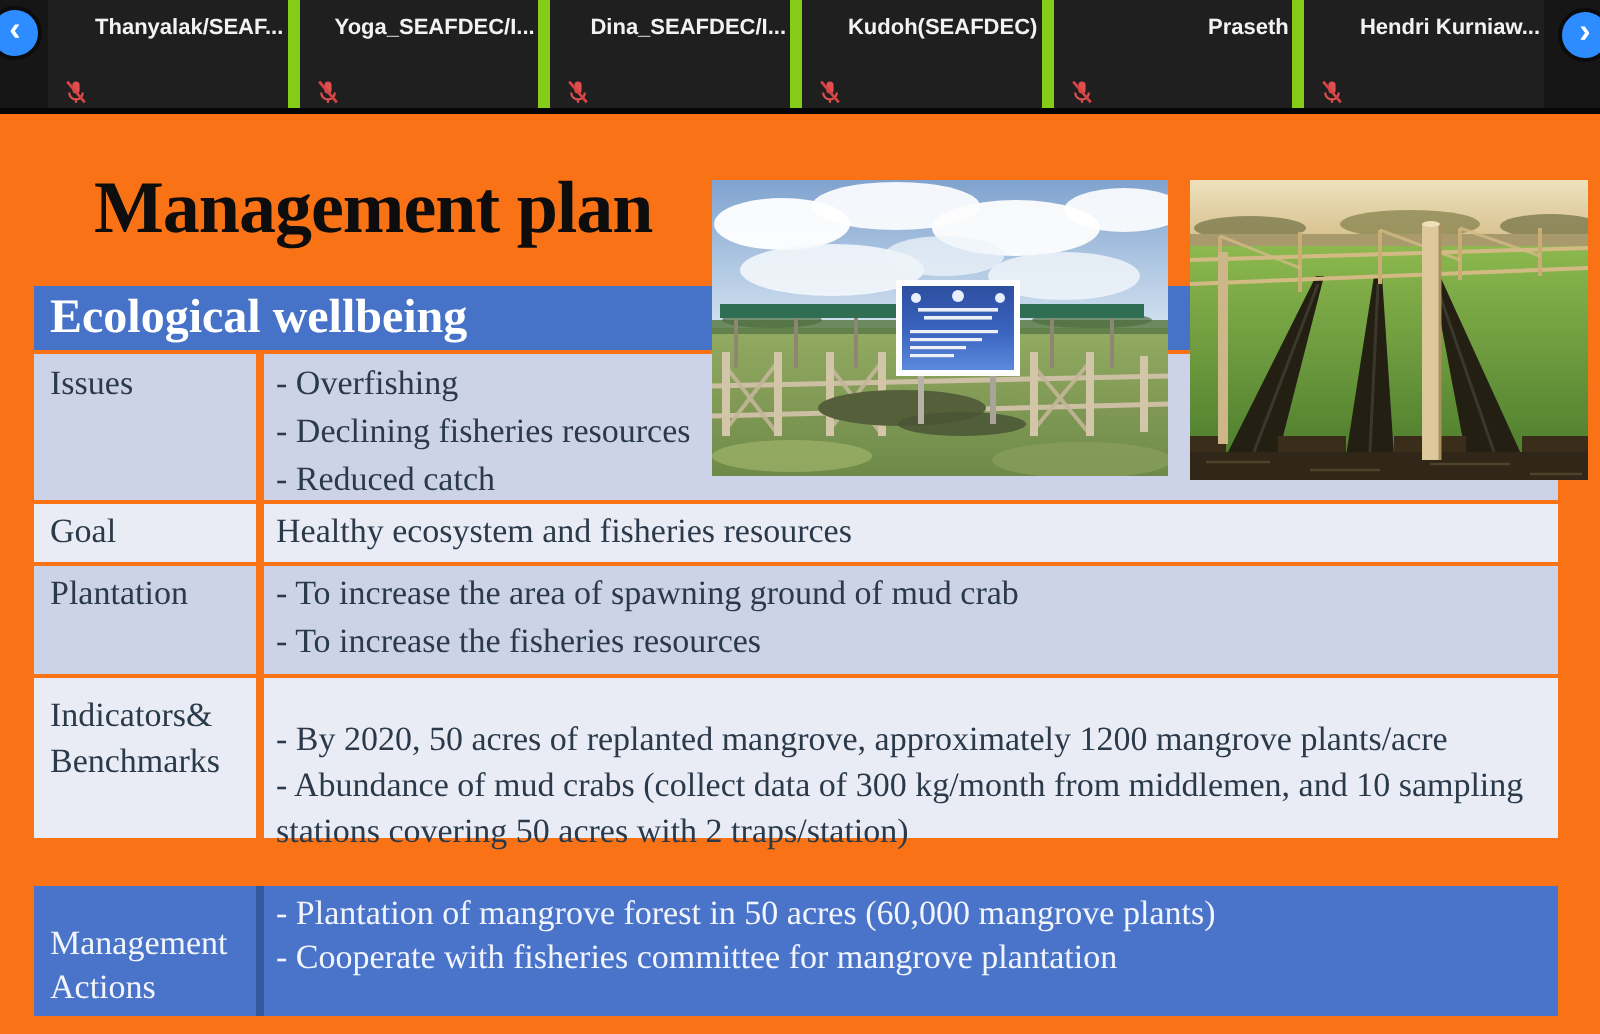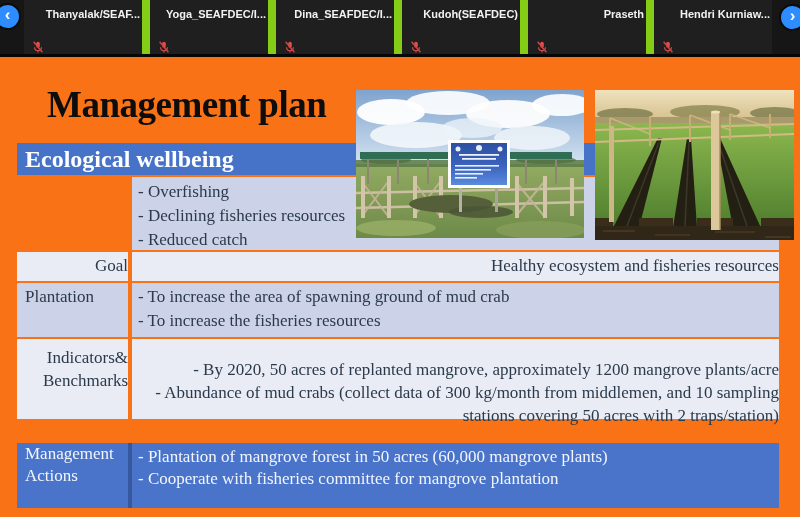--- a/index.html
+++ b/index.html
@@ -2,21 +2,21 @@
 <html><head>
 <meta charset="utf-8">
 <style>
   html,body{margin:0;padding:0;background:#777;}
   .screen{position:relative;width:800px;height:517px;overflow:hidden;background:#fff;
           font-family:"Liberation Serif", serif;}
   
   .pbar{position:absolute;left:0;top:0;width:800px;height:57px;background:#161616;
         border-bottom:3px solid #060606;box-sizing:border-box;}
   .tiles{position:absolute;left:24px;top:0;width:748px;height:54px;display:flex;}
-  .tile{flex:1;position:relative;background:#1f1f1f;border-left:8px solid #84cc16;}
+  .tile{flex:1;position:relative;background:#1f1f1f;border-left:6px solid #84cc16;}
   .tile:first-child{border-left:none;}
   .pname{position:absolute;left:2px;right:2px;top:8px;text-align:right;color:#f2f2f2;
          font-family:"Liberation Sans", sans-serif;font-size:11px;font-weight:700;
          white-space:nowrap;overflow:hidden;}
   .mic{position:absolute;left:8px;bottom:3px;width:12px;height:12px;}
   .scrollbtn{position:absolute;width:23px;height:23px;border-radius:50%;background:#2d8cff;
              border:2px solid #0c0c0c;color:#fff;display:flex;align-items:center;justify-content:center;
              font-family:"Liberation Sans", sans-serif;font-size:17px;font-weight:700;line-height:1;
              padding:0;cursor:pointer;box-sizing:content-box;}
   .scrollbtn span{position:relative;top:-2px;}
@@ -26,21 +26,21 @@
   .slide{position:absolute;left:0;top:57px;width:800px;height:460px;background:#f97316;}
   .title{position:absolute;left:47px;top:26px;margin:0;font-size:37px;font-weight:700;
          letter-spacing:-0.5px;color:#0d0d0d;white-space:nowrap;}
   .thead{position:absolute;left:17px;top:86px;width:762px;height:32px;background:#4673c8;
          color:#fff;font-size:24px;font-weight:700;line-height:32px;padding-left:8px;
          box-sizing:border-box;z-index:1;white-space:nowrap;}
   .trow{position:absolute;left:17px;width:762px;z-index:1;font-size:17px;color:#2b3a4a;}
   .tlabel{position:absolute;left:0;top:0;bottom:0;width:111px;padding:3px 0 0 8px;box-sizing:border-box;}
   .tcell{position:absolute;left:115px;top:0;bottom:0;width:647px;padding:3px 0 0 6px;box-sizing:border-box;}
   .band1 .tlabel,.band1 .tcell{background:#ccd3e8;}
-  .band2 .tlabel,.band2 .tcell{background:#e9ecf5;text-align:right;}
+  .band2 .tlabel,.band2 .tcell{background:#e9ecf5;}
   .bandm .tlabel,.bandm .tcell{background:#4a74ca;color:#f2f5fb;}
   .bandm{background:#35589f;} 
   .tline{line-height:24px;white-space:nowrap;}
   .lline{line-height:24px;white-space:nowrap;}
   .photo{position:absolute;z-index:3;}
   
   .r3 .tline,.r3 .lline{line-height:23px;}
   .r4 .tline,.r4 .lline{line-height:22px;}
 </style>
 </head>
@@ -126,20 +126,23 @@
         <span>›</span>
       </button>
   </div>
 
   <div class="slide">
     <h1 class="title">Management plan</h1>
 
     <div class="thead">Ecological wellbeing</div>
 
     <div class="trow band1 r0" style="top:120px;height:73px;">
+      <div class="tlabel">
+          <div class="lline">Issues</div>
+        </div>
       <div class="tcell">
         <div class="tline">- Overfishing</div>
         <div class="tline">- Declining fisheries resources</div>
         <div class="tline">- Reduced catch</div>
       </div>
     </div>
 
     <div class="trow band2 r1" style="top:195px;height:29px;">
       <div class="tlabel" style="padding-top:2px;">
           <div class="lline">Goal</div>
@@ -165,21 +168,21 @@
         <div class="lline">Benchmarks</div>
       </div>
       <div class="tcell" style="padding-top:19px;">
         <div class="tline">- By 2020, 50 acres of replanted mangrove, approximately 1200 mangrove plants/acre</div>
         <div class="tline">- Abundance of mud crabs (collect data of 300 kg/month from middlemen, and 10 sampling</div>
         <div class="tline">stations covering 50 acres with 2 traps/station)</div>
       </div>
     </div>
 
     <div class="trow bandm r4" style="top:386px;height:65px;">
-      <div class="tlabel" style="padding-top:0;">
+      <div class="tlabel" style="padding-top:18px;">
         <div class="lline">Management</div>
         <div class="lline">Actions</div>
       </div>
       <div class="tcell" style="padding-top:3px;">
         <div class="tline">- Plantation of mangrove forest in 50 acres (60,000 mangrove plants)</div>
         <div class="tline">- Cooperate with fisheries committee for mangrove plantation</div>
       </div>
     </div>
 
     <svg class="photo" style="left:356px;top:33px;" width="228" height="148" viewBox="0 0 228 148" preserveAspectRatio="none">

